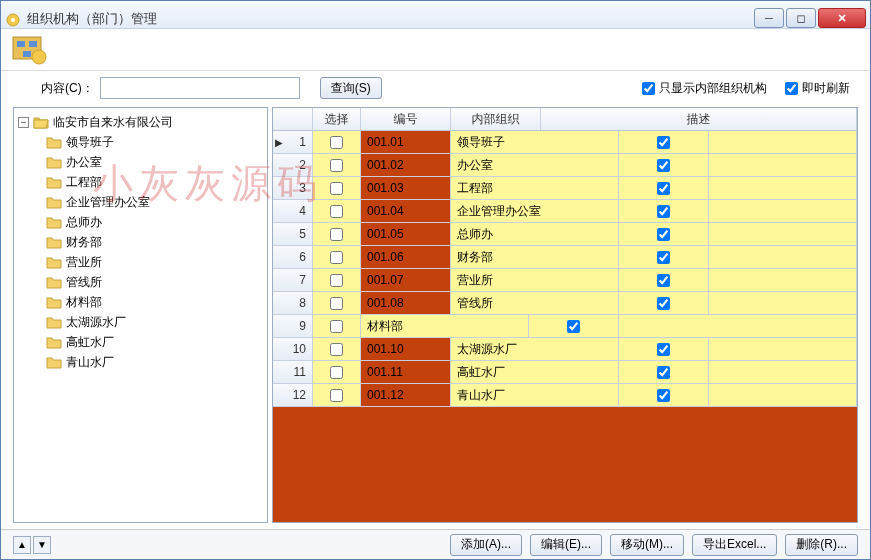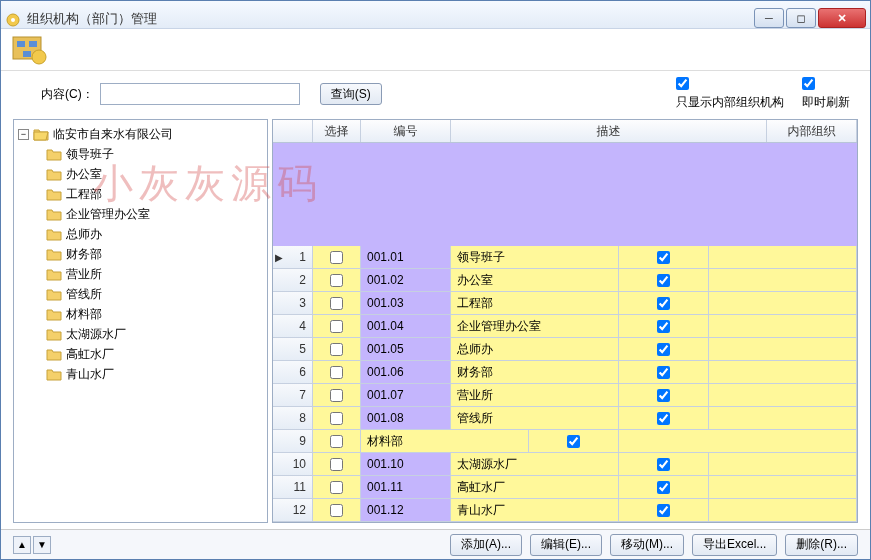--- a/index.html
+++ b/index.html
@@ -15,35 +15,35 @@
 .tb-btn { width: 30px; height: 20px; border: 1px solid #7a93b7; border-radius: 3px; display: flex; align-items: center; justify-content: center; font-size: 11px; background: linear-gradient(to bottom,#f2f6fc,#d4e0f0); color: #333; cursor: pointer; }
 .tb-close { width: 48px; background: linear-gradient(to bottom,#e97272,#c33); color: #fff; border-color: #a22; font-weight: bold; }
 
 .toolbar { height: 42px; padding: 4px 8px; display: flex; align-items: center; border-bottom: 1px solid #ddd; }
 .tool-icon { width: 40px; height: 34px; }
 
 .search-row { padding: 6px 20px 8px 40px; display: flex; align-items: center; gap: 6px; }
 .search-input { width: 200px; height: 22px; border: 1px solid #9dadc4; padding: 0 4px; }
 .btn { height: 22px; padding: 0 10px; border: 1px solid #8a9bb5; background: linear-gradient(to bottom,#f7f9fd,#e2e9f3); border-radius: 3px; cursor: pointer; font-size: 12px; }
 .spacer { flex: 1; }
-.chk-label { display: flex; gap: 4px; margin-left: 12px; flex-direction: column; }
+.chk-label { display: flex; align-items: center; gap: 4px; margin-left: 12px; }
 
 .main { flex: 1; display: flex; padding: 0 12px 6px 12px; gap: 4px; overflow: hidden; }
 
 .tree-panel { width: 255px; border: 1px solid #9dadc4; background: #fff; overflow: auto; padding: 4px 2px; }
 .tree-root { list-style: none; }
 .tree-node { display: flex; align-items: center; height: 20px; padding-left: 2px; }
 .tree-children { list-style: none; padding-left: 30px; }
 .tree-children .tree-node { padding-left: 0; }
 .tree-toggle { width: 11px; height: 11px; border: 1px solid #888; display: inline-flex; align-items: center; justify-content: center; font-size: 9px; line-height: 1; margin-right: 4px; background: #fff; cursor: pointer; }
 .folder-icon { width: 16px; height: 14px; margin-right: 4px; display: inline-block; }
 .folder-icon.open svg path.flap { fill: #f7d76a; }
 .tree-label { white-space: nowrap; }
 
-.grid-panel { flex: 1; border: 1px solid #9dadc4; background: #c4b5fd; display: flex; flex-direction: column; overflow: hidden; justify-content: space-between; }
+.grid-panel { flex: 1; border: 1px solid #9dadc4; background: #c2410c; display: flex; flex-direction: column; overflow: hidden; }
 .grid-head { display: flex; background: linear-gradient(to bottom,#fdfdfe,#e8eef7); border-bottom: 1px solid #b8c5d8; }
 .gh, .gc-row, .gc { display: flex; align-items: center; }
 .gh-cell { border-right: 1px solid #c6d0e0; height: 22px; display: flex; align-items: center; justify-content: center; font-size: 12px; color: #333; }
 .gc-row { height: 23px; border-bottom: 1px solid #c6d0e0; }
 .gc-cell { border-right: 1px solid #c6d0e0; height: 100%; display: flex; align-items: center; padding: 0 6px; font-size: 12px; overflow: hidden; }
 .col-ind { width: 40px; justify-content: flex-end; padding-right: 6px; background: linear-gradient(to bottom,#fdfdfe,#e8eef7); color: #333; }
 .gc-row .col-ind { background: linear-gradient(to bottom,#f7f9fc,#e6edf6); }
 .col-sel { width: 48px; justify-content: center; }
 .col-id  { width: 90px; }
 .col-name{ width: 168px; }
@@ -226,22 +226,22 @@
             </ul>
         </li>
       </ul>
     </div>
 
     <div class="grid-panel">
       <div class="grid-head">
         <div class="gh-cell col-ind"></div>
         <div class="gh-cell col-sel">选择</div>
         <div class="gh-cell col-id">编号</div>
+        <div class="gh-cell col-org">内部组织</div>
         <div class="gh-cell col-desc">描述</div>
-        <div class="gh-cell col-org">内部组织</div>
       </div>
       <div class="grid-body" id="grid-body">
           <div class="gc-row cur-row">
             <div class="gc-cell col-ind"><span class="row-ptr">▶</span>1</div>
             <div class="gc-cell col-sel hl-sel">
               <input type="checkbox" style="">
             </div>
             <div class="gc-cell col-id">001.01</div>
             <div class="gc-cell col-name hl-name">领导班子</div>
             <div class="gc-cell col-org hl-org">

